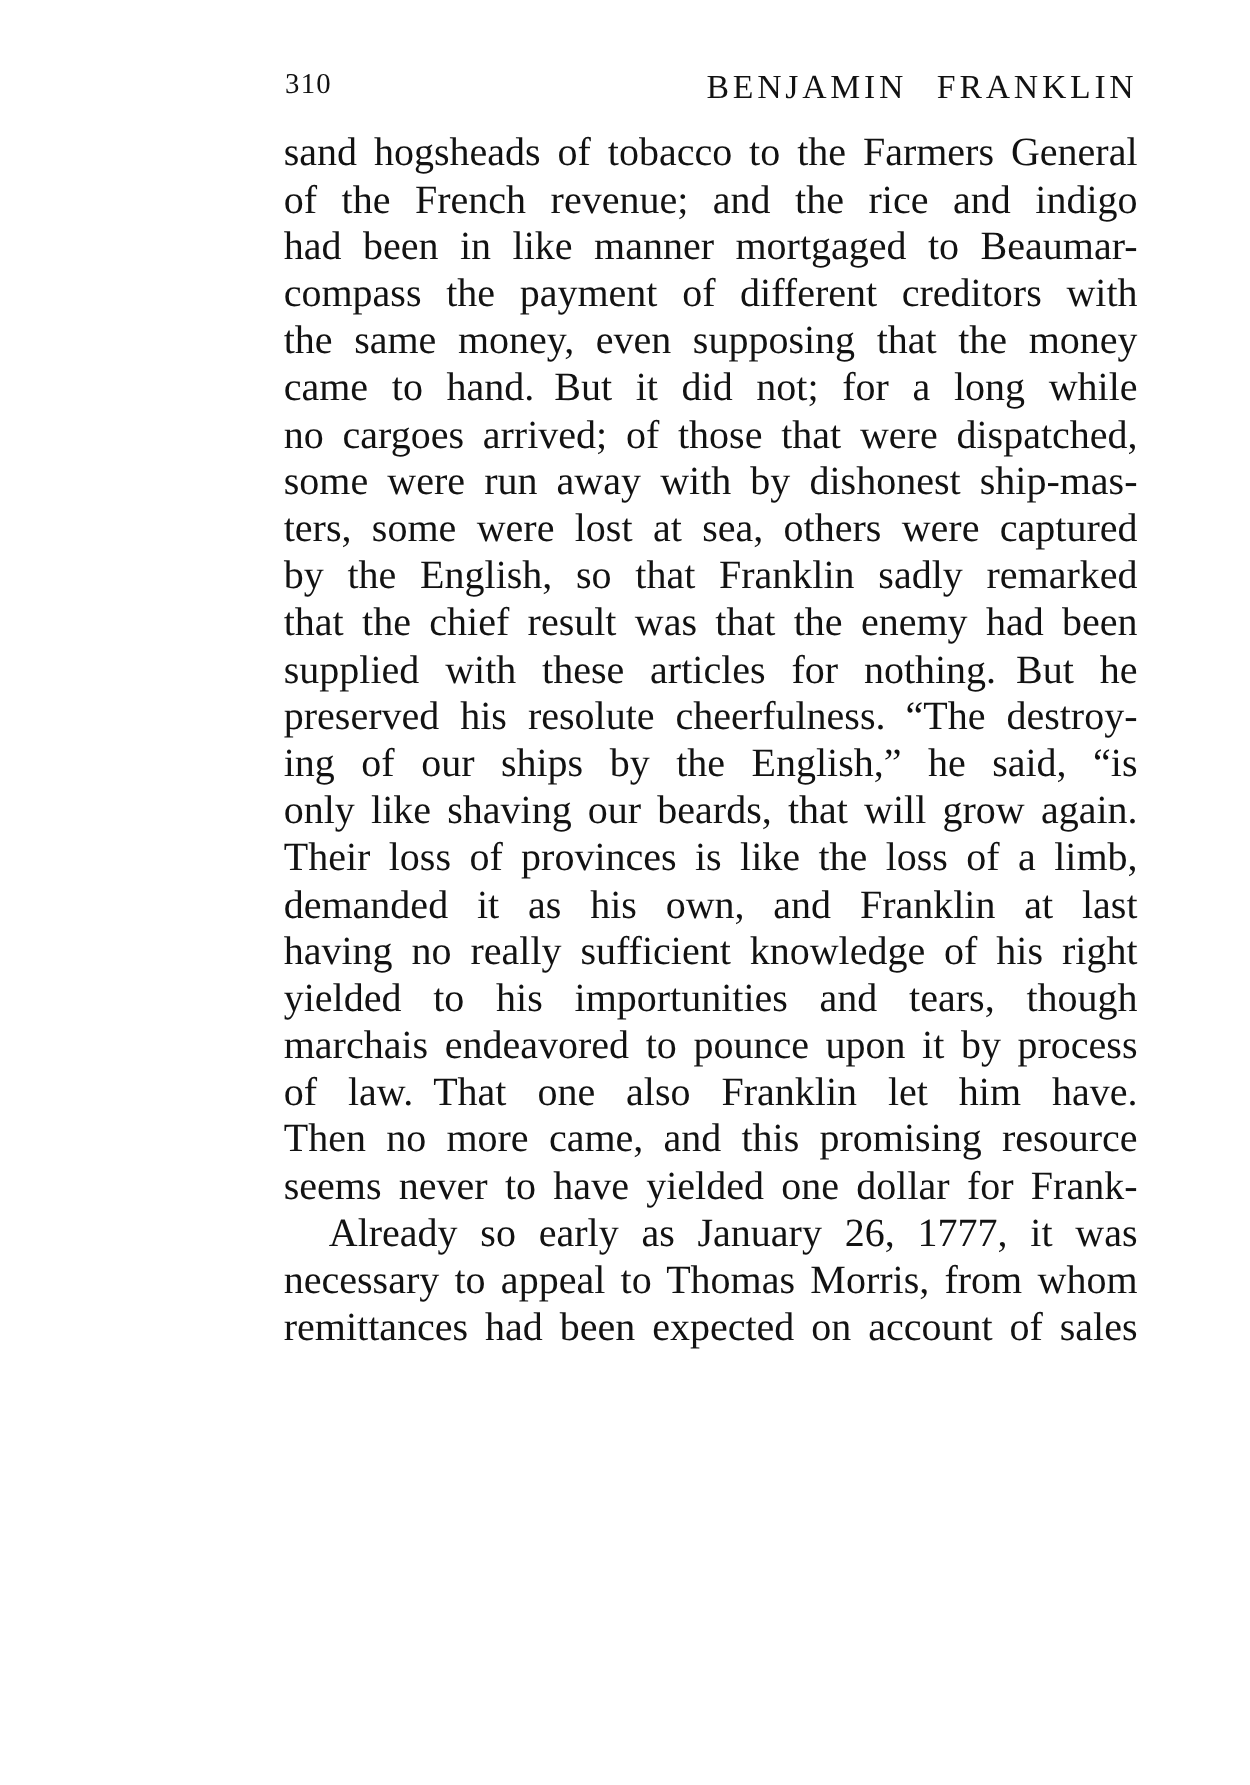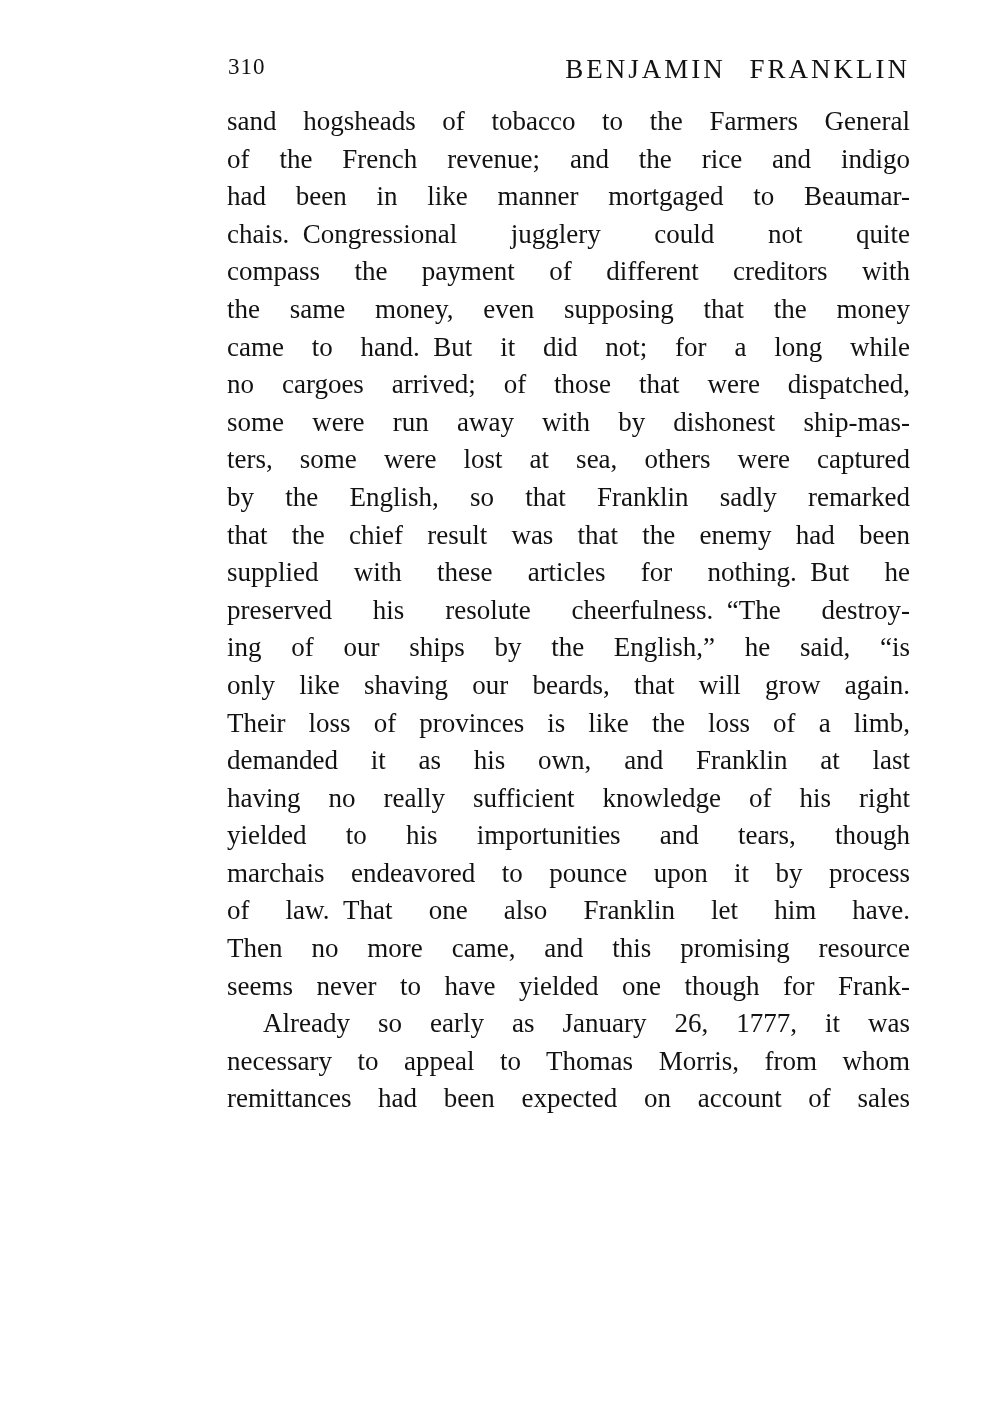--- a/index.html
+++ b/index.html
@@ -36,21 +36,21 @@
     text-align: right;
     font-size: 27px;
     letter-spacing: 3px;
     word-spacing: 14px;
   }
   .textblock {
     position: absolute;
     top: 103px;
     left: 227px;
     width: 683px;
-    font-size: 27px;
+    font-size: 32px;
   }
   .line {
     line-height: 37.6px;
     height: 37.6px;
     white-space: normal;
     overflow: hidden;
   }
   .line.just {
     text-align: justify;
     text-align-last: justify;
@@ -64,38 +64,37 @@
 
 <div class="page">
   <div class="header">
     <span class="pagenum">310</span>
     <span class="running">BENJAMIN FRANKLIN</span>
   </div>
   <div class="textblock">
       <div class="line just">sand hogsheads of tobacco to the Farmers General</div>
       <div class="line just">of the French revenue; and the rice and indigo</div>
       <div class="line just">had been in like manner mortgaged to Beaumar-</div>
-      <div class="line just">chais. Congressional jugglery could not quite</div>
       <div class="line just">compass the payment of different creditors with</div>
       <div class="line just">the same money, even supposing that the money</div>
       <div class="line just">came to hand. But it did not; for a long while</div>
       <div class="line just">no cargoes arrived; of those that were dispatched,</div>
       <div class="line just">some were run away with by dishonest ship-mas-</div>
       <div class="line just">ters, some were lost at sea, others were captured</div>
       <div class="line just">by the English, so that Franklin sadly remarked</div>
       <div class="line just">that the chief result was that the enemy had been</div>
       <div class="line just">supplied with these articles for nothing. But he</div>
       <div class="line just">preserved his resolute cheerfulness. “The destroy-</div>
       <div class="line just">ing of our ships by the English,” he said, “is</div>
       <div class="line just">only like shaving our beards, that will grow again.</div>
       <div class="line just">Their loss of provinces is like the loss of a limb,</div>
       <div class="line just">demanded it as his own, and Franklin at last</div>
       <div class="line just">having no really sufficient knowledge of his right</div>
       <div class="line just">yielded to his importunities and tears, though</div>
       <div class="line just">marchais endeavored to pounce upon it by process</div>
       <div class="line just">of law. That one also Franklin let him have.</div>
       <div class="line just">Then no more came, and this promising resource</div>
-      <div class="line just">seems never to have yielded one though for Frank-</div>
+      <div class="line just">seems never to have yielded one dollar for Frank-</div>
       <div class="line just indent">Already so early as January 26, 1777, it was</div>
       <div class="line just">necessary to appeal to Thomas Morris, from whom</div>
       <div class="line just">remittances had been expected on account of sales</div>
     </div>
 </div>
 
 </body></html>

